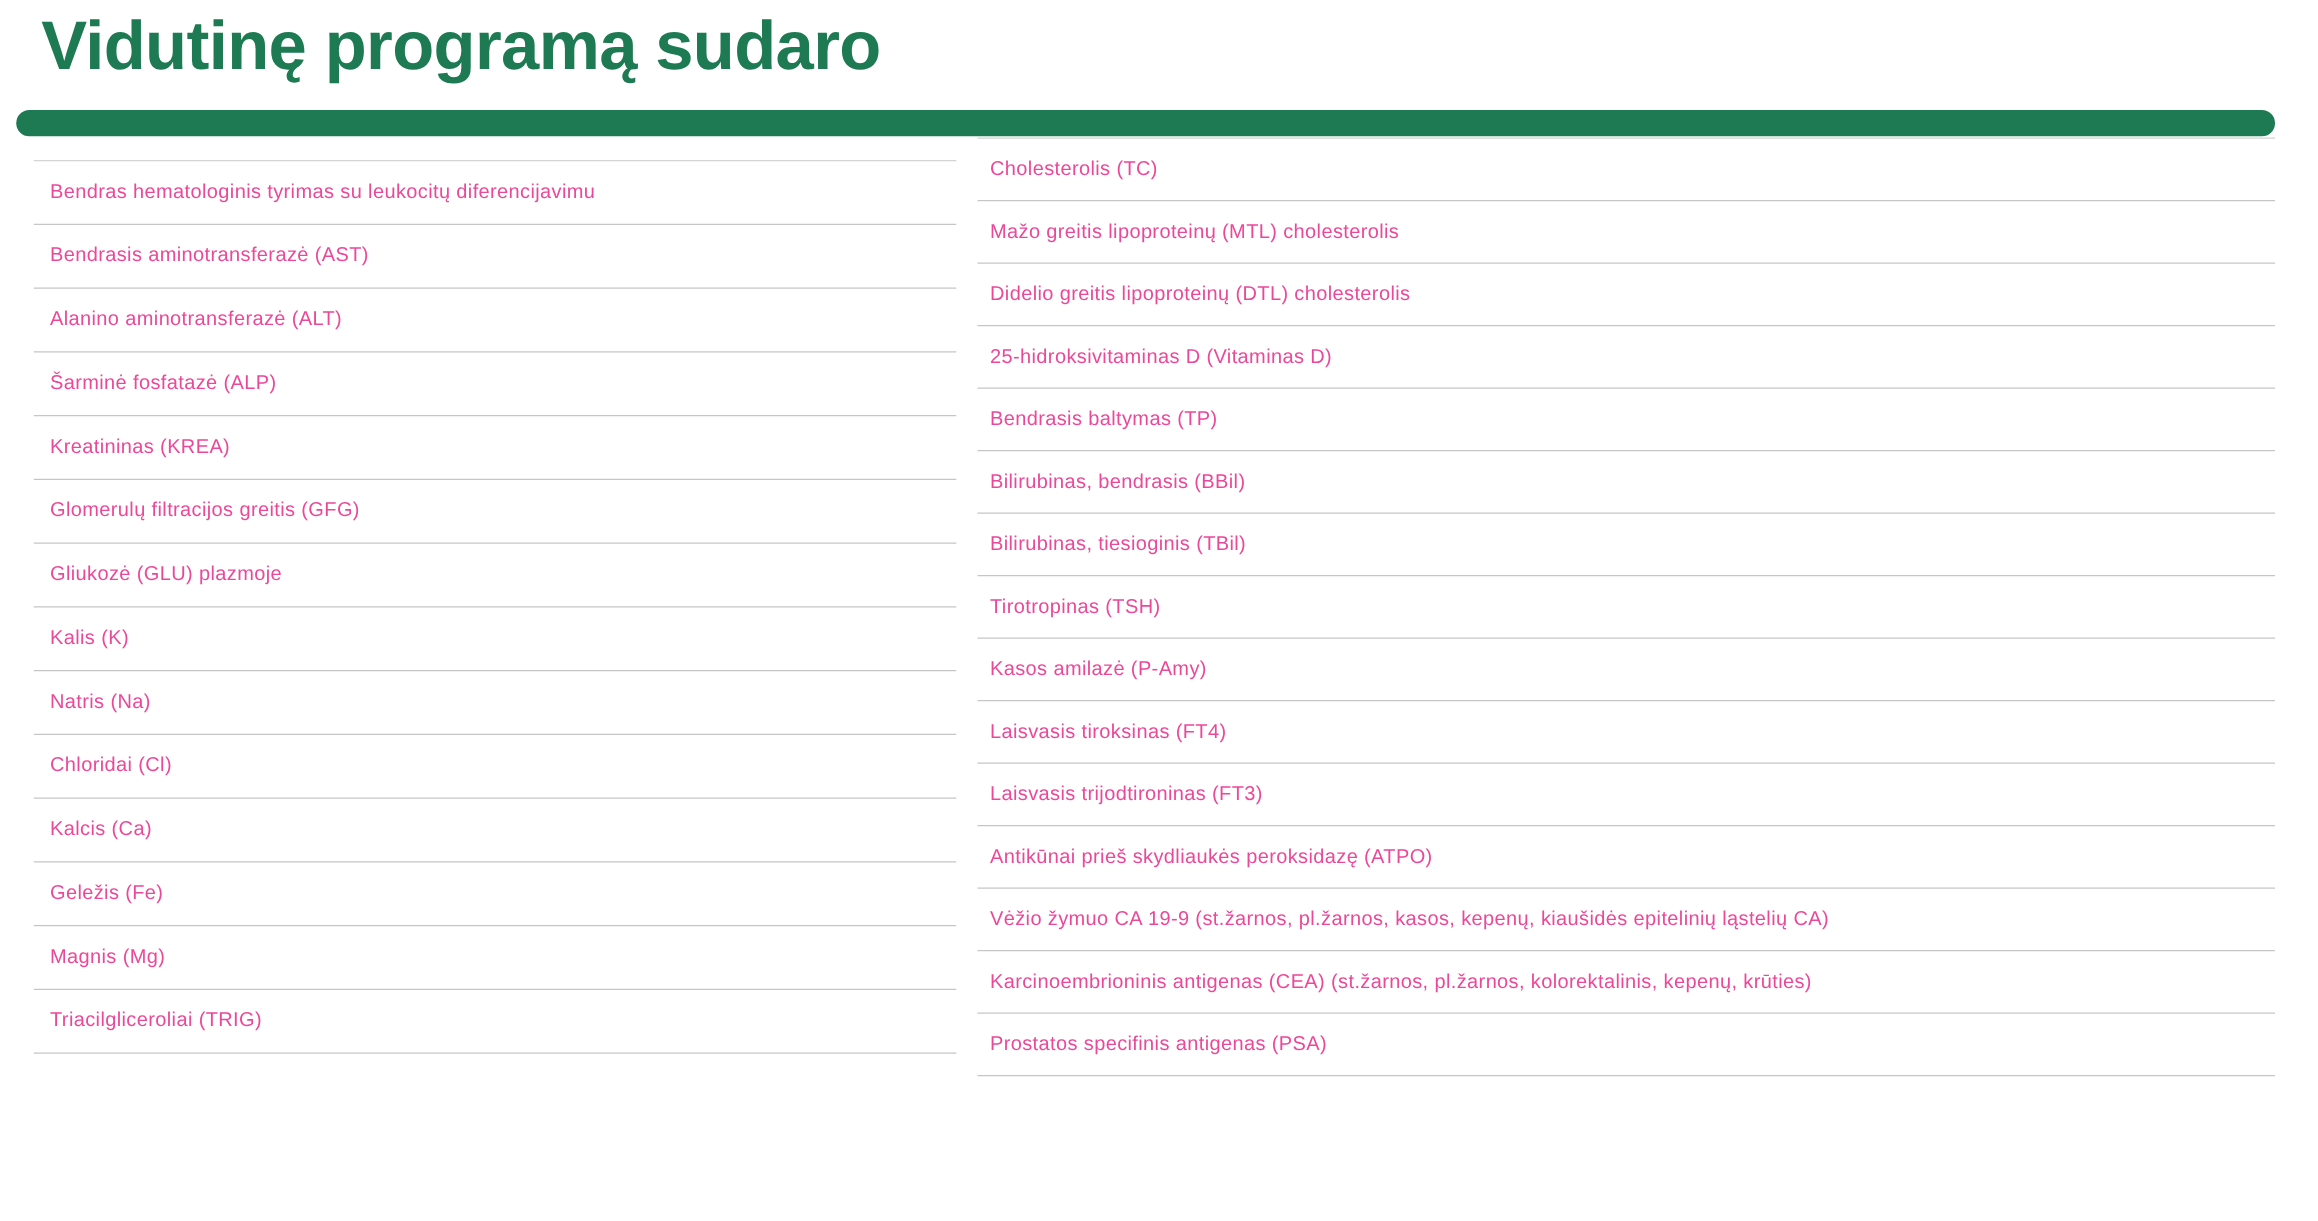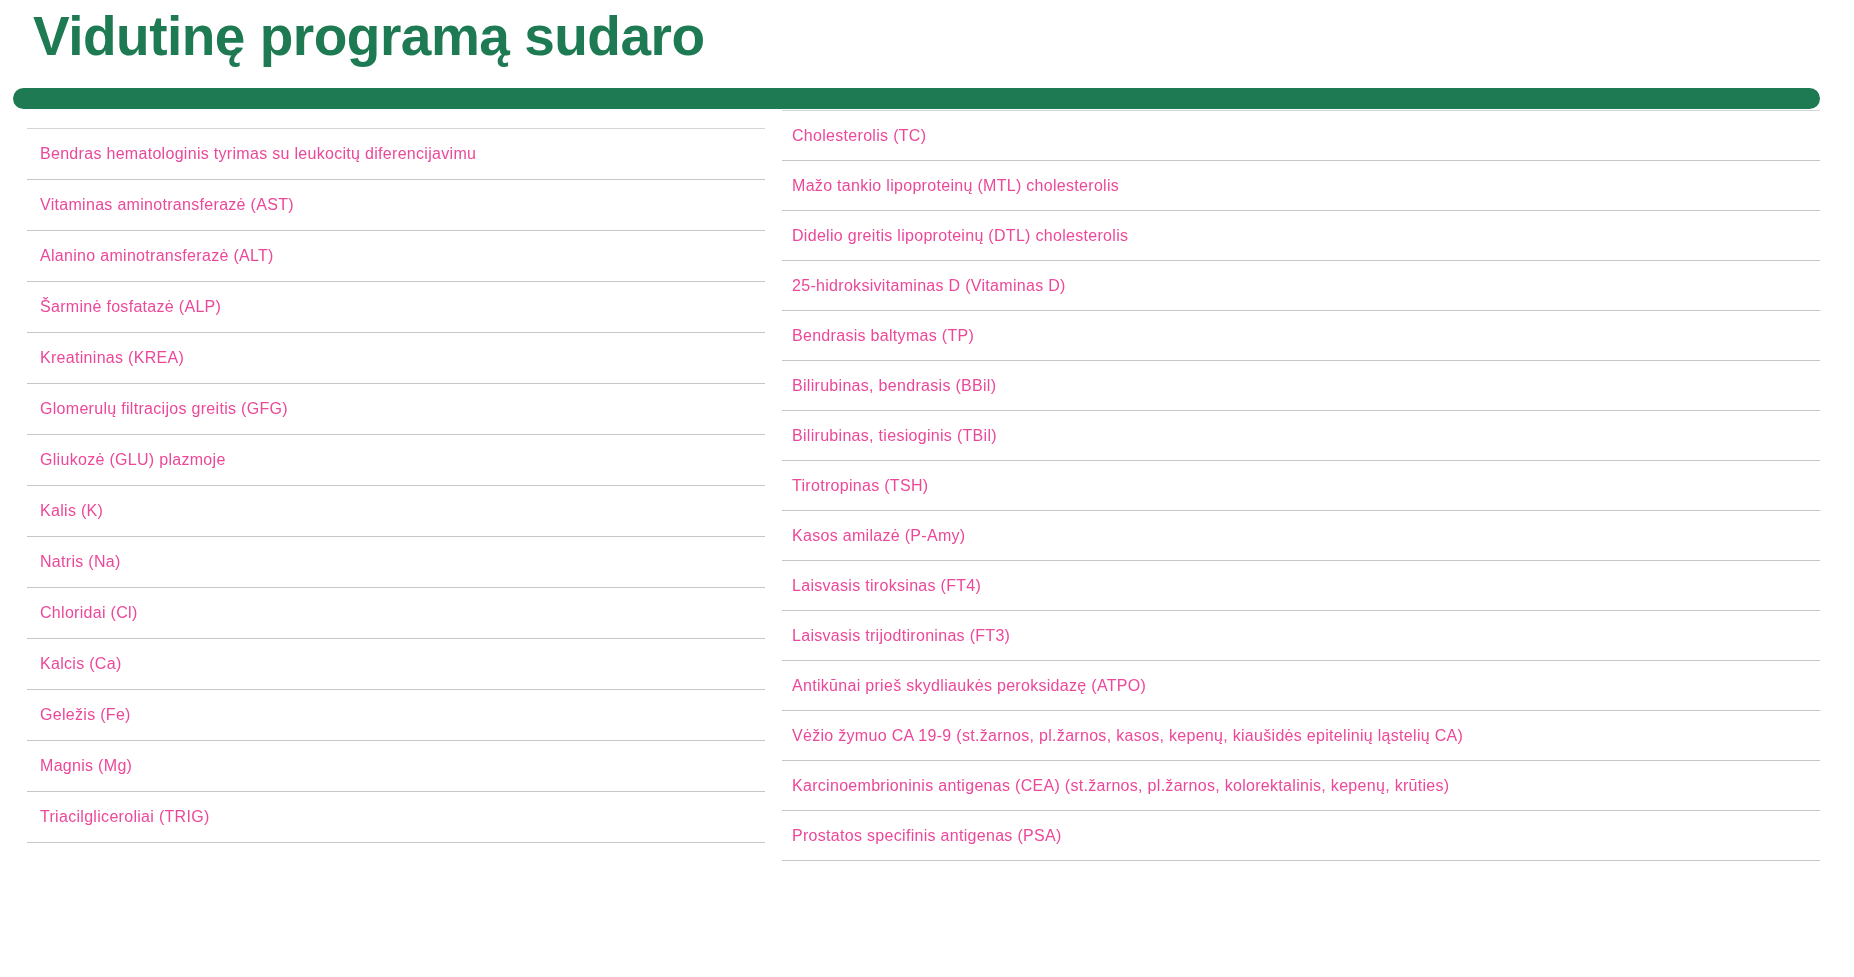--- a/index.html
+++ b/index.html
@@ -73,37 +73,37 @@
   }
 </style>
 </head>
 <body>
 
 <div class="page">
   <h1 class="page-title">Vidutinę programą sudaro</h1>
   <div class="accent-bar"></div>
   <ul class="list list-left">
       <li>Bendras hematologinis tyrimas su leukocitų diferencijavimu</li>
-      <li>Vitaminas aminotransferazė (AST)</li>
+      <li>Bendrasis aminotransferazė (AST)</li>
       <li>Alanino aminotransferazė (ALT)</li>
       <li>Šarminė fosfatazė (ALP)</li>
       <li>Kreatininas (KREA)</li>
       <li>Glomerulų filtracijos greitis (GFG)</li>
       <li>Gliukozė (GLU) plazmoje</li>
       <li>Kalis (K)</li>
       <li>Natris (Na)</li>
       <li>Chloridai (Cl)</li>
       <li>Kalcis (Ca)</li>
       <li>Geležis (Fe)</li>
       <li>Magnis (Mg)</li>
       <li>Triacilgliceroliai (TRIG)</li>
     </ul>
   <ul class="list list-right">
       <li>Cholesterolis (TC)</li>
-      <li>Mažo tankio lipoproteinų (MTL) cholesterolis</li>
+      <li>Mažo greitis lipoproteinų (MTL) cholesterolis</li>
       <li>Didelio greitis lipoproteinų (DTL) cholesterolis</li>
       <li>25-hidroksivitaminas D (Vitaminas D)</li>
       <li>Bendrasis baltymas (TP)</li>
       <li>Bilirubinas, bendrasis (BBil)</li>
       <li>Bilirubinas, tiesioginis (TBil)</li>
       <li>Tirotropinas (TSH)</li>
       <li>Kasos amilazė (P-Amy)</li>
       <li>Laisvasis tiroksinas (FT4)</li>
       <li>Laisvasis trijodtironinas (FT3)</li>
       <li>Antikūnai prieš skydliaukės peroksidazę (ATPO)</li>

